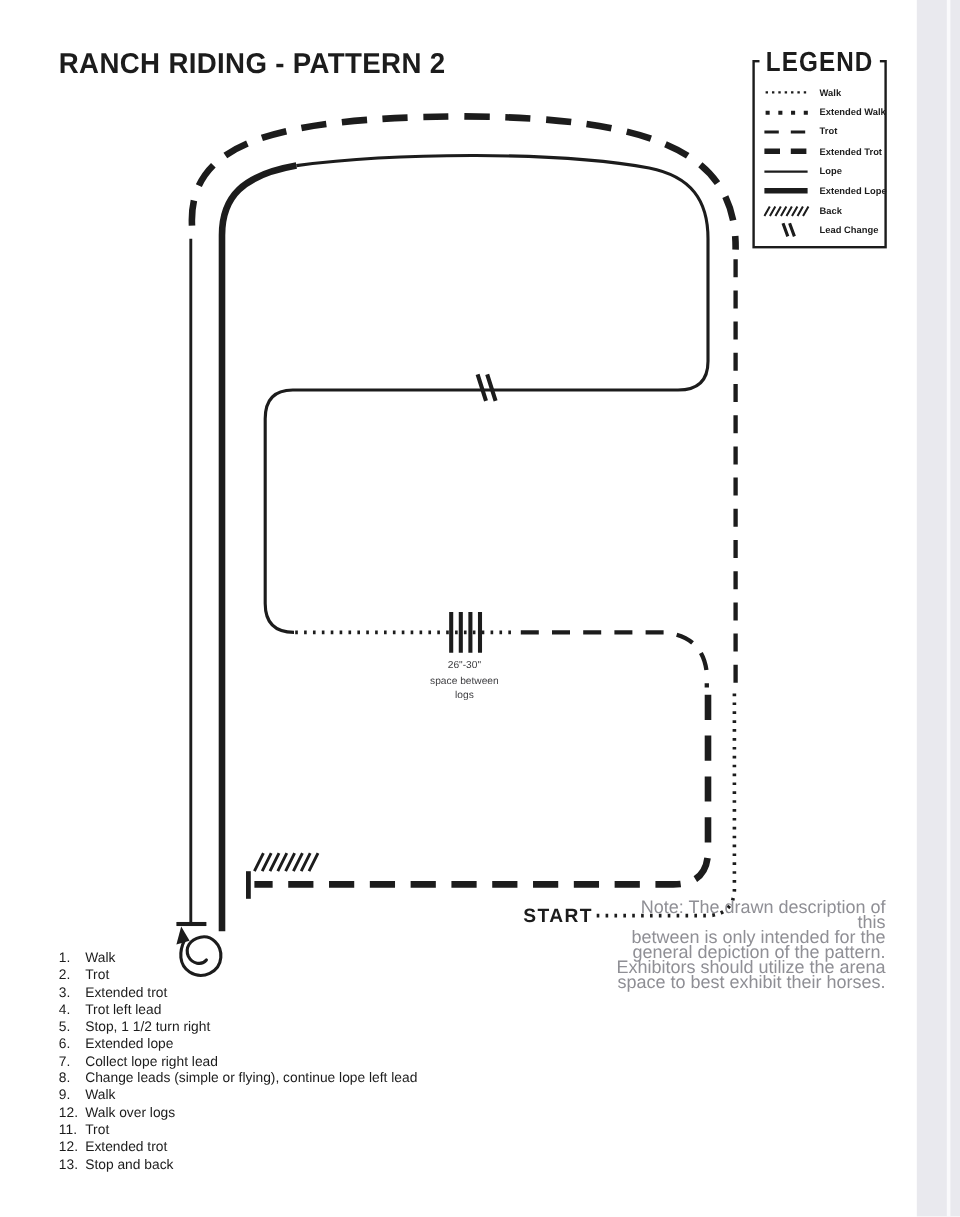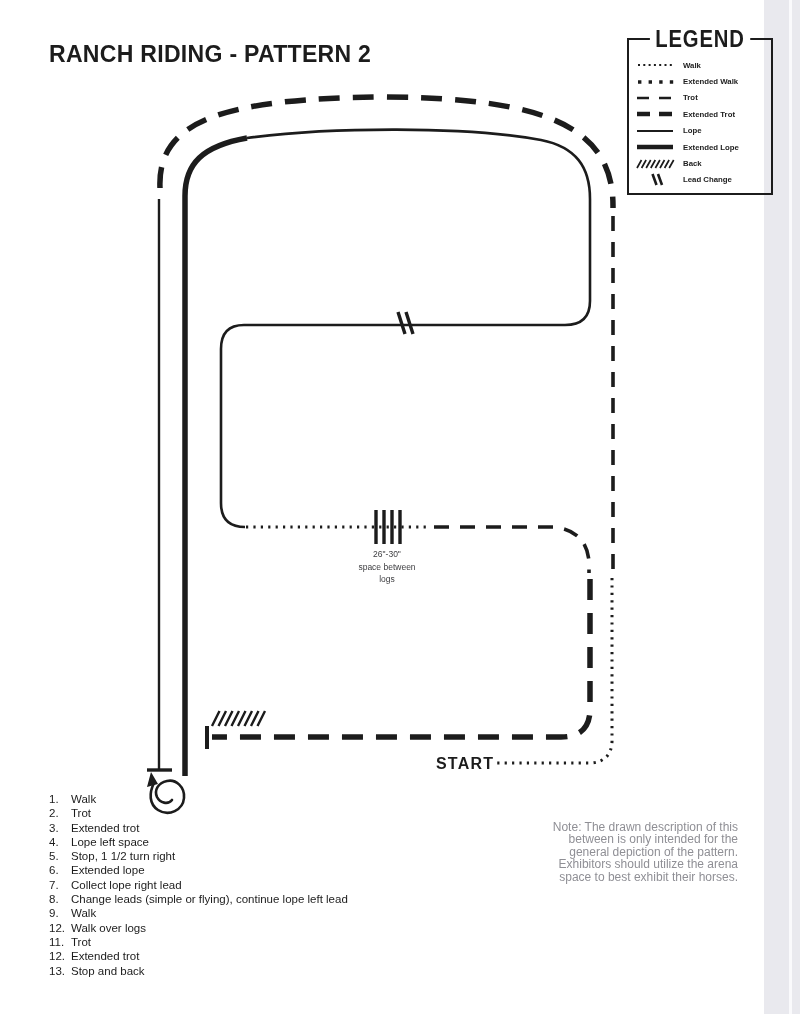--- a/index.html
+++ b/index.html
@@ -8,43 +8,43 @@
     background:#ffffff;color:var(--ink,#1c1c1c);
     font-family:"Liberation Sans",sans-serif;
   }
   .edge-strip{position:absolute;top:0;right:0;width:36px;height:100%;background:var(--edge,#e9e9ee);}
   .edge-strip .hl{position:absolute;top:0;left:25px;width:3px;height:100%;background:#fafafc;}
   .page-title{
     position:absolute;left:49px;top:40px;font-size:24px;font-weight:bold;
     letter-spacing:.3px;transform:scaleX(.96);transform-origin:left center;white-space:nowrap;
   }
   
-  .legend{position:absolute;left:627px;top:38px;width:146px;height:157px;border:2.5px solid var(--ink,#1c1c1c);box-sizing:border-box;}
+  .legend{position:absolute;left:627px;top:50px;width:112px;height:157px;border:2.5px solid var(--ink,#1c1c1c);box-sizing:border-box;}
   .legend-title{
     position:absolute;top:-14px;left:50%;transform:translateX(-50%) scaleX(.88);
     background:#fff;padding:0 6px;font-size:23px;font-weight:bold;letter-spacing:1px;white-space:nowrap;
   }
   .legend-rows{position:absolute;left:7px;top:17px;right:4px;}
   .legend-row{display:flex;align-items:center;height:16.4px;}
   .legend-row svg{display:block;flex:none;}
   .legend-label{margin-left:7px;font-size:7.8px;font-weight:bold;white-space:nowrap;}
   
   .pattern-svg{position:absolute;left:0;top:0;}
   .pattern-svg path,.pattern-svg line{stroke:var(--ink,#1c1c1c);fill:none;}
   
   .start-label{position:absolute;left:436px;top:755px;font-size:16px;font-weight:bold;letter-spacing:1.2px;}
   .logs-note{position:absolute;left:327px;top:548px;width:120px;text-align:center;
     font-size:8.5px;line-height:12.5px;color:#3d3d40;}
   
   .maneuvers{position:absolute;left:49px;top:792px;margin:0;padding:0;list-style:none;font-size:11.5px;line-height:14.3px;}
   .maneuvers li{display:flex;}
   .maneuvers .num{flex:none;width:22px;}
   
-  .note{position:absolute;right:62px;top:821px;width:230px;text-align:right;
-    font-size:12px;line-height:12.4px;color:var(--notegray,#8f8f95);}
+  .note{position:absolute;right:62px;top:751px;width:230px;text-align:right;
+    font-size:15px;line-height:12.4px;color:var(--notegray,#8f8f95);}
   
   .logo{position:absolute;left:576px;top:900px;width:180px;height:100px;}
   .logo-name{position:absolute;left:0;top:0;width:100%;text-align:center;
     font-family:"Liberation Serif",serif;font-weight:bold;font-size:47px;line-height:47px;letter-spacing:6px;text-indent:6px;}
   .logo-est{position:absolute;left:0;top:44px;width:100%;text-align:center;font-size:7.5px;letter-spacing:1.5px;font-weight:bold;}
   .logo-bit{position:absolute;left:0;top:42px;}
   .logo-bit circle.ring{fill:none;stroke:var(--ink,#1c1c1c);}
 </style>
 </head>
 <body>
@@ -165,21 +165,21 @@
         <span class="txt">Trot</span>
       </li>
 
       <li>
         <span class="num">3.</span>
         <span class="txt">Extended trot</span>
       </li>
 
       <li>
         <span class="num">4.</span>
-        <span class="txt">Lope left space</span>
+        <span class="txt">Trot left lead</span>
       </li>
 
       <li>
         <span class="num">5.</span>
         <span class="txt">Stop, 1 1/2 turn right</span>
       </li>
 
       <li>
         <span class="num">6.</span>
         <span class="txt">Extended lope</span>

